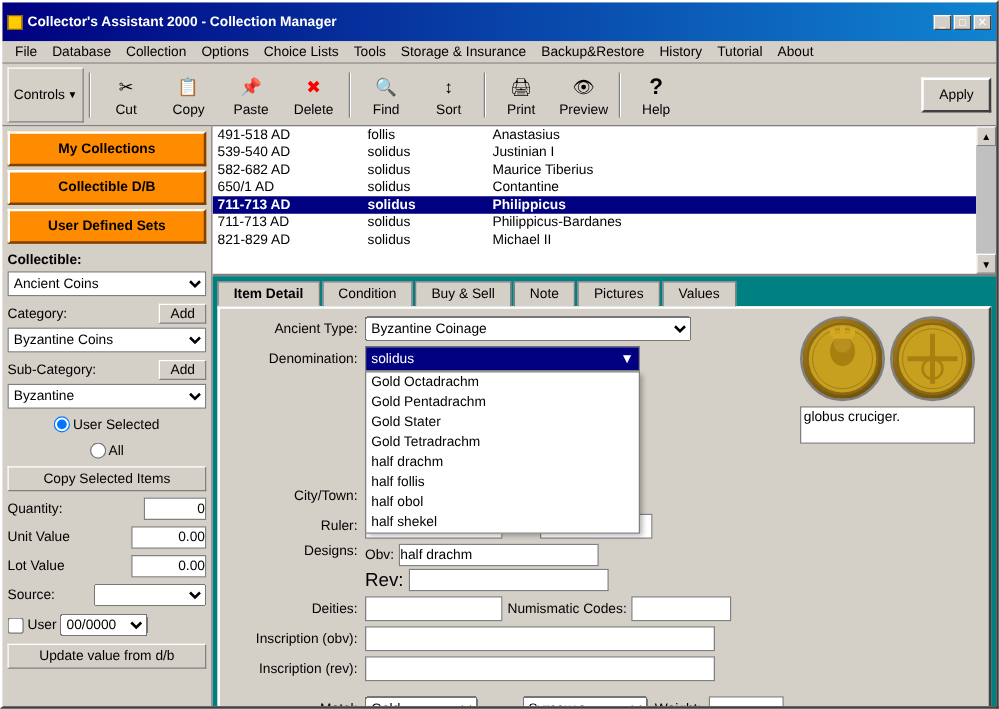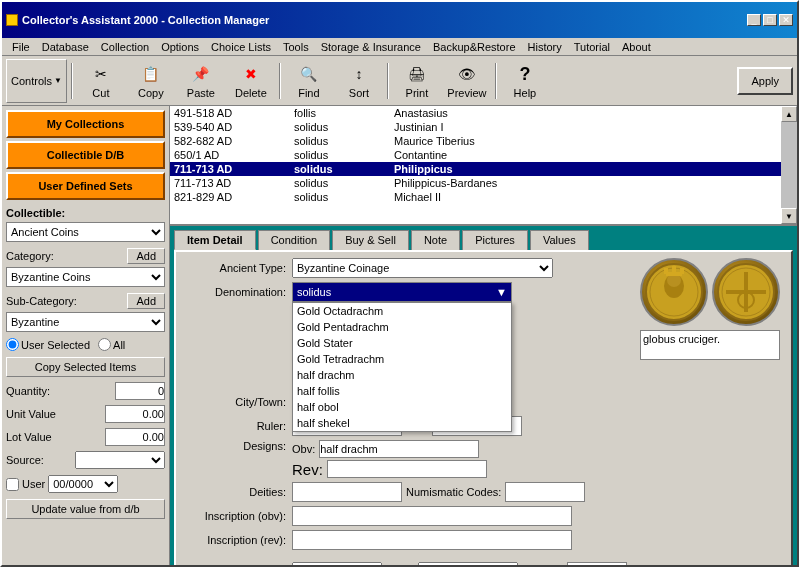--- a/index.html
+++ b/index.html
@@ -1,20 +1,20 @@
 <!DOCTYPE html>
 <html><head>
   <meta charset="utf-8">
   <style>
     * { box-sizing: border-box; margin: 0; padding: 0; font-family: 'MS Sans Serif', Arial, sans-serif; font-size: 11px; }
     body { background: #008080; width: 799px; height: 567px; overflow: hidden; }
     
     .window { width: 799px; height: 567px; background: #d4d0c8; border: 2px solid #ffffff; border-right-color: #404040; border-bottom-color: #404040; display: flex; flex-direction: column; }
     
-    .title-bar { background: linear-gradient(to right, #000080, #1084d0); color: white; padding: 18px 4px; display: flex; justify-content: space-between; align-items: center; height: 18px; flex-shrink: 0; }
+    .title-bar { background: linear-gradient(to right, #000080, #1084d0); color: white; padding: 0 4px; display: flex; justify-content: space-between; align-items: center; height: 31px; flex-shrink: 0; }
     .title-text { font-size: 11px; font-weight: bold; display: flex; align-items: center; gap: 4px; }
     .title-icon { width: 12px; height: 12px; background: #ffcc00; border: 1px solid #996600; display: inline-block; }
     .title-controls { display: flex; gap: 2px; }
     .title-btn { width: 14px; height: 12px; background: #d4d0c8; border: 1px solid #ffffff; border-right-color: #404040; border-bottom-color: #404040; font-size: 9px; display: flex; align-items: center; justify-content: center; cursor: pointer; }
     
     .menu-bar { background: #d4d0c8; border-bottom: 1px solid #808080; display: flex; padding: 2px 4px; height: 18px; align-items: center; flex-shrink: 0; }
     .menu-item { padding: 1px 6px; cursor: pointer; font-size: 11px; }
     
     .toolbar { background: #d4d0c8; border-bottom: 1px solid #808080; display: flex; align-items: center; padding: 2px 4px; height: 50px; flex-shrink: 0; gap: 2px; }
     .toolbar-btn { display: flex; flex-direction: column; align-items: center; justify-content: center; width: 48px; height: 44px; background: #d4d0c8; border: 1px solid transparent; cursor: pointer; padding: 2px; font-size: 10px; gap: 1px; }
@@ -25,21 +25,21 @@
     
     .main-area { display: flex; flex: 1; overflow: hidden; }
     
     .sidebar { width: 168px; background: #d4d0c8; border-right: 1px solid #808080; display: flex; flex-direction: column; padding: 4px; gap: 3px; flex-shrink: 0; }
     .sidebar-btn { padding: 6px 4px; text-align: center; cursor: pointer; font-weight: bold; font-size: 11px; }
     .sidebar-btn-orange { background: #ff8c00; color: black; border: 2px solid; border-color: #ffffff #804000 #804000 #ffffff; }
     .sidebar-label { font-size: 11px; margin-top: 4px; font-weight: bold; }
     .sidebar-select { width: 100%; height: 20px; background: white; border: 1px solid #808080; font-size: 11px; }
     .sidebar-row { display: flex; align-items: center; justify-content: space-between; margin-top: 3px; }
     .sidebar-add-btn { padding: 1px 8px; background: #d4d0c8; border: 1px solid; border-color: #ffffff #808080 #808080 #ffffff; font-size: 11px; cursor: pointer; }
-    .radio-group { display: flex; gap: 8px; align-items: center; margin-top: 3px; }
+    .radio-group { display: flex; gap: 8px; align-items: center; margin-top: 3px; flex-direction: column; }
     .radio-label { display: flex; align-items: center; gap: 2px; }
     .copy-items-btn { width: 100%; padding: 3px; background: #d4d0c8; border: 1px solid; border-color: #ffffff #808080 #808080 #ffffff; font-size: 11px; cursor: pointer; margin-top: 3px; }
     .sidebar-input { width: 60px; height: 18px; background: white; border: 1px solid #808080; text-align: right; font-size: 11px; }
     .checkbox-row { display: flex; align-items: center; gap: 3px; margin-top: 3px; }
     .update-btn { width: 100%; padding: 3px; background: #d4d0c8; border: 1px solid; border-color: #ffffff #808080 #808080 #ffffff; font-size: 11px; cursor: pointer; margin-top: 3px; }
     .qty-row { display: flex; justify-content: space-between; align-items: center; margin-top: 2px; }
     
     .content-area { flex: 1; display: flex; flex-direction: column; overflow: hidden; }
     .list-row { display: flex; padding: 1px 4px; cursor: pointer; font-size: 11px; }
     .list-row.selected { background: #000080; color: white; }

